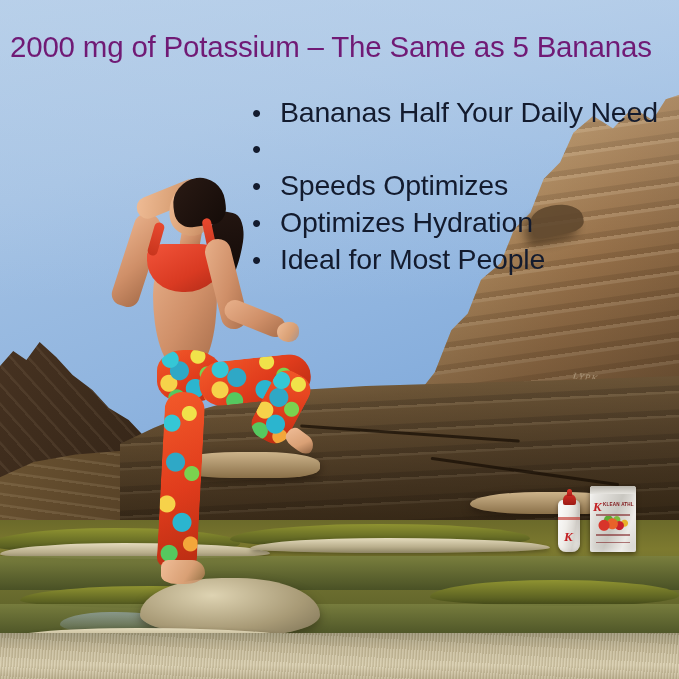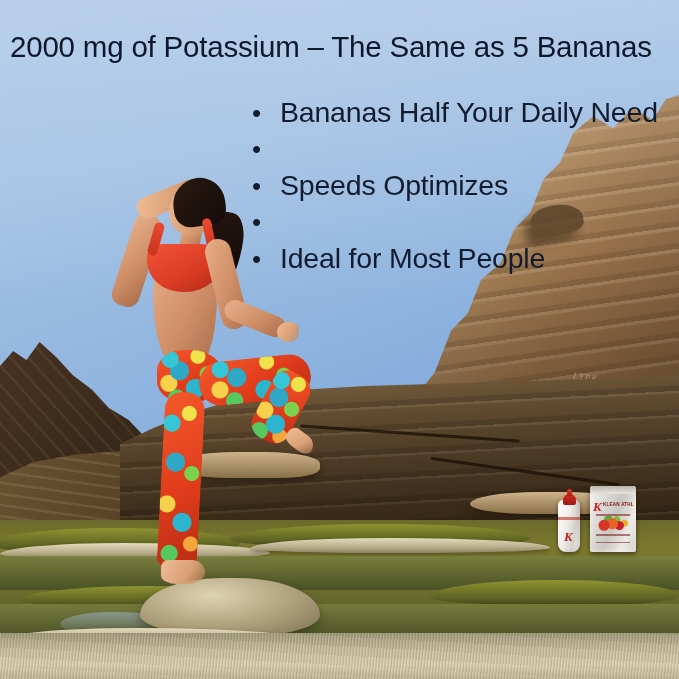--- a/index.html
+++ b/index.html
@@ -308,21 +308,21 @@
     background:rgba(190,40,32,.6);
   }
   .bottle-k{
     position:absolute;left:6px;top:30px;color:#c31f22;
     font-family:"Liberation Serif", serif;font-style:italic;
     font-weight:bold;font-size:13px;line-height:13px;
   }
   
   .headline{
     position:absolute;left:10px;top:30px;
-    font-size:29.5px;line-height:34px;color:#0f172a;
+    font-size:29.5px;line-height:34px;color:#701a75;
     letter-spacing:-.2px;white-space:nowrap;
   }
   .bullets{
     position:absolute;left:252px;top:94px;
     list-style:none;margin:0;padding:0;
   }
   .bullets li{
     display:flex;align-items:baseline;
     font-size:28.5px;line-height:36px;color:#131b2e;
     letter-spacing:-.2px;white-space:nowrap;
@@ -430,20 +430,21 @@
     </li>
     <li>
       <span class="dot">•</span>
     </li>
     <li>
       <span class="dot">•</span>
       <span>Speeds Optimizes</span>
     </li>
     <li>
       <span class="dot">•</span>
+      <span>Optimizes Hydration</span>
     </li>
     <li>
       <span class="dot">•</span>
       <span>Ideal for Most People</span>
     </li>
   </ul>
 
 </div>
 
 </body></html>

